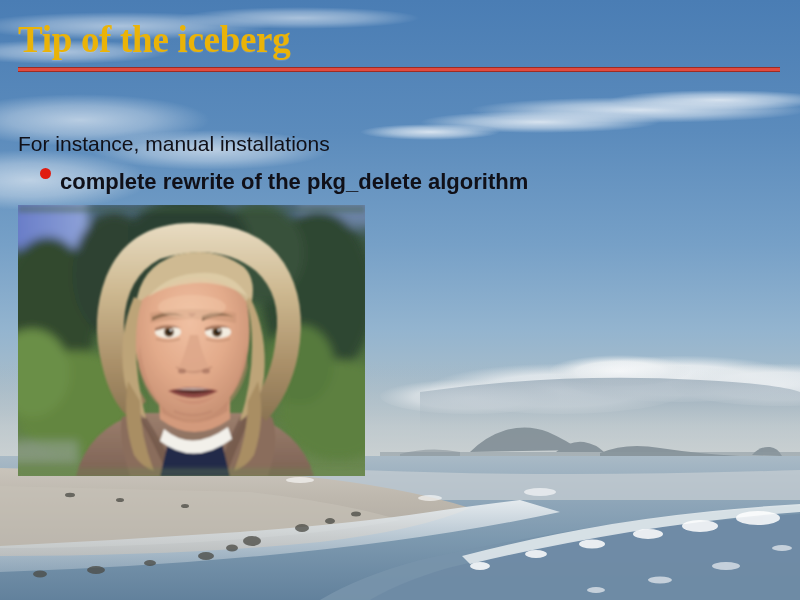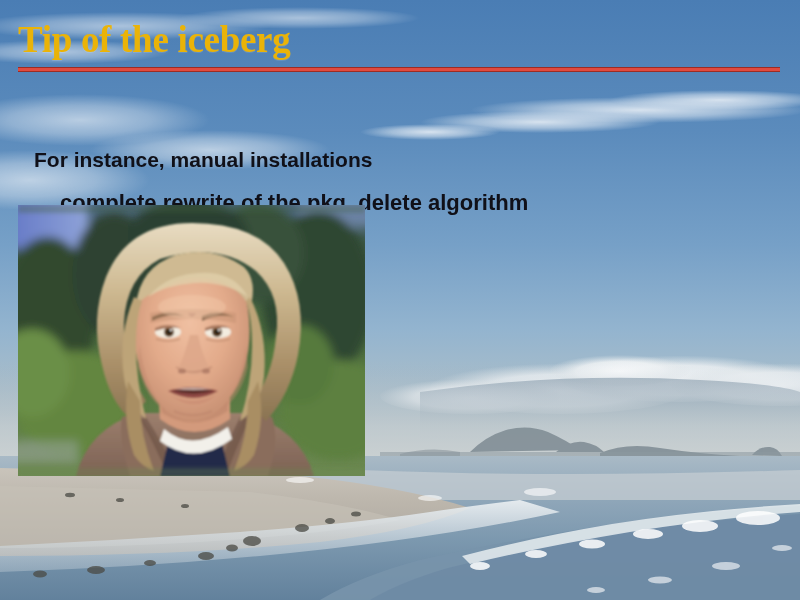--- a/index.html
+++ b/index.html
@@ -55,30 +55,30 @@
 
   
   #body-block {
     position: absolute;
     left: 18px;
     top: 131px;
     width: 770px;
   }
   .body-line-1 {
     font-family: "Liberation Sans", sans-serif;
-    font-weight: bold;
+    font-weight: normal;
     font-size: 21px;
     line-height: 26px;
     color: #101018;
     white-space: nowrap;
-    margin: 16px;
+    margin: 0;
   }
   .bullet-row {
     display: flex;
-    align-items: flex-end;
+    align-items: flex-start;
     margin: 11px 0 0 22px;
   }
   .bullet-dot {
     width: 11px;
     height: 11px;
     border-radius: 50%;
     background: #e01b10;
     flex: 0 0 auto;
     margin-right: 9px;
   }

